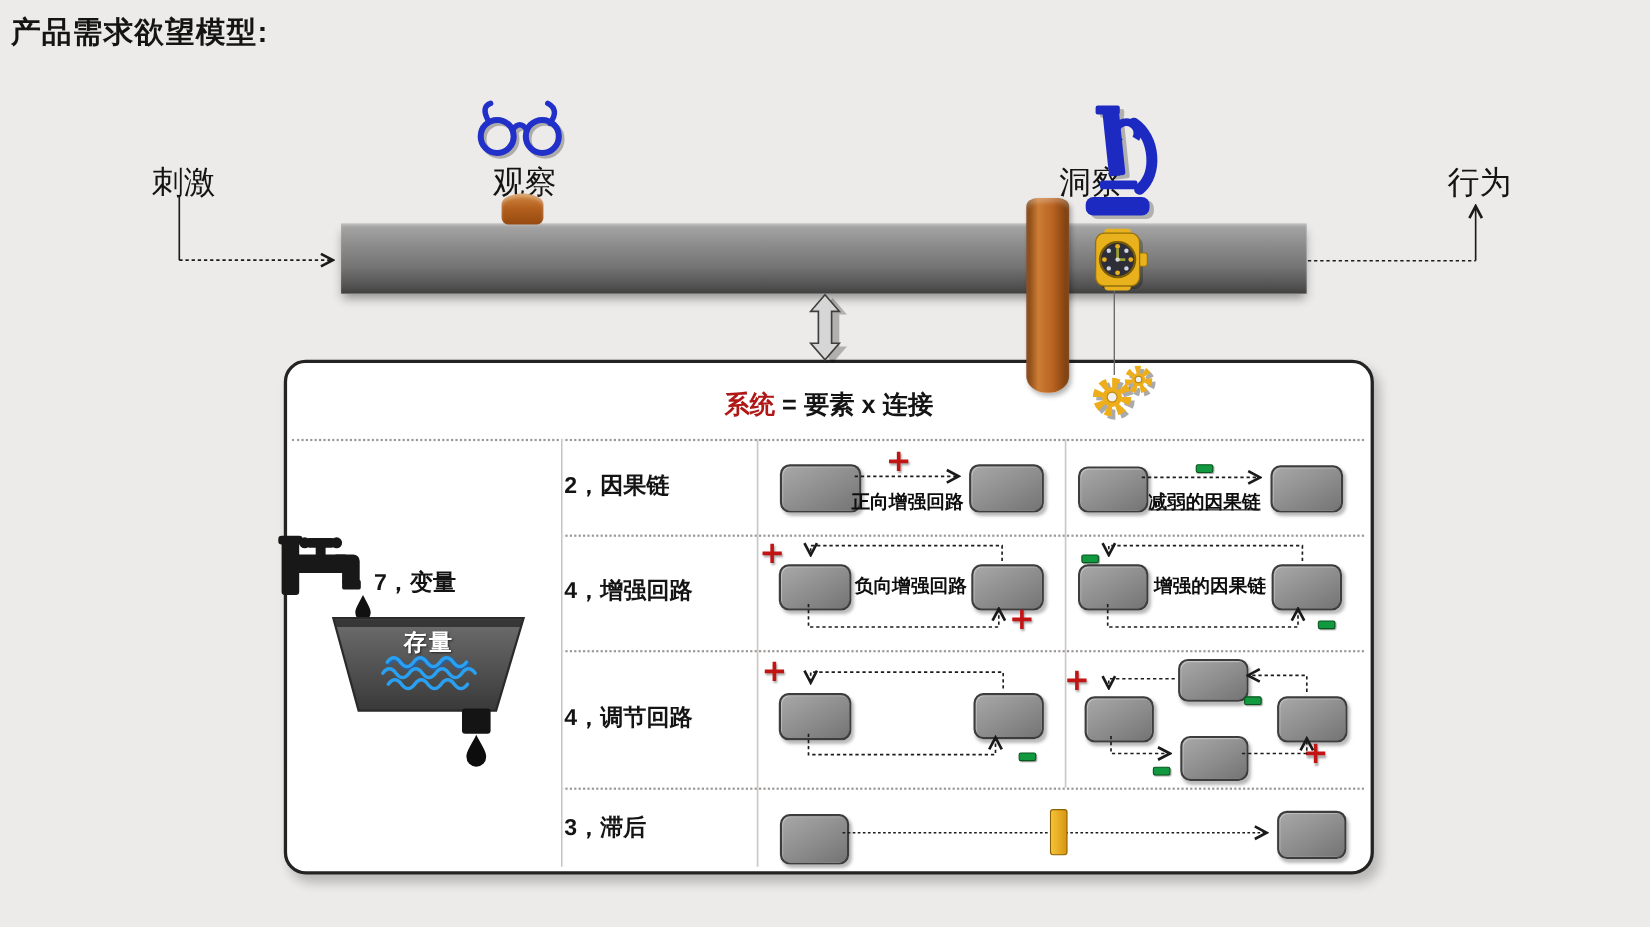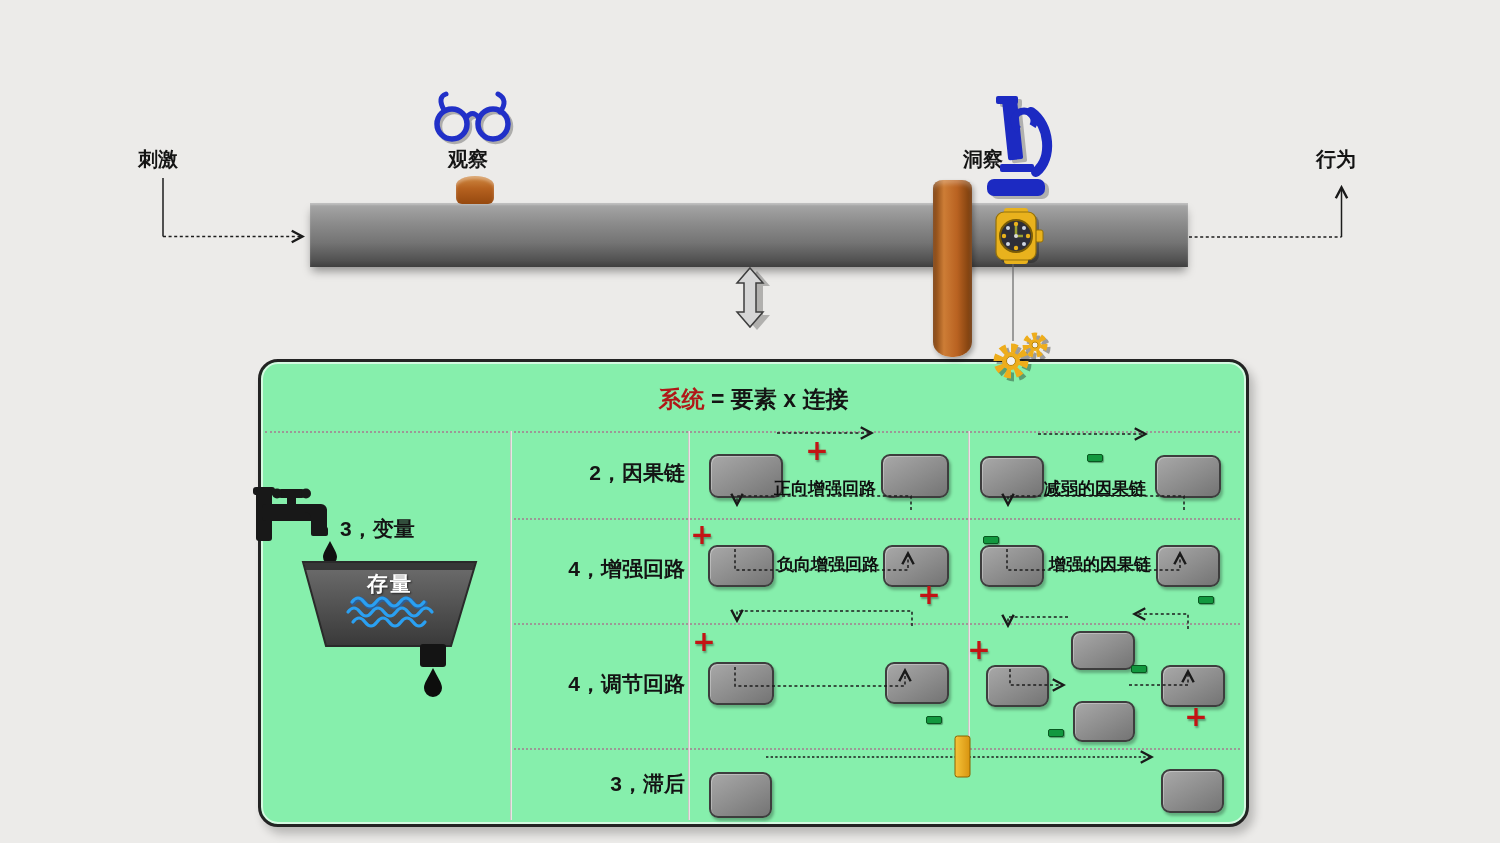--- a/index.html
+++ b/index.html
@@ -1,56 +1,57 @@
 <!DOCTYPE html>
 <html><head>
 <meta charset="utf-8">
 <style>
   html,body{margin:0;padding:0;background:#ecebe9;}
   #canvas{position:relative;width:1500px;height:843px;background:#ecebe9;overflow:hidden;
           font-family:"Liberation Sans","DejaVu Sans",sans-serif;color:#141414;}
   .ttl{position:absolute;left:10px;top:11px;font-size:27px;font-weight:bold;letter-spacing:1px;}
-  .flow-lbl{position:absolute;font-size:20px;font-weight:bold;z-index:3;}
+  .flow-lbl{position:absolute;font-size:29px;font-weight:normal;z-index:3;}
   .pipe{position:absolute;left:310px;top:203px;width:878px;height:64px;z-index:1;
         background:linear-gradient(180deg,#a8a8a8 0%,#8d8d8d 30%,#747474 62%,#515151 90%,#3f3f3f 100%);
         box-shadow:0 6px 9px -2px rgba(0,0,0,.4), inset 0 2px 2px rgba(255,255,255,.28);}
   .peg{position:absolute;left:456px;top:176px;width:38px;height:28px;z-index:5;
        background:linear-gradient(180deg,#d08a43,#b5611f 45%,#96490f);
        border-radius:50% 50% 6px 6px / 34% 34% 6px 6px;box-shadow:inset 0 3px 3px rgba(255,255,255,.3);}
   .pillar{position:absolute;left:933px;top:180px;width:39px;height:177px;z-index:5;
        background:linear-gradient(90deg,#7a3d0d,#cd7d36 28%,#b96221 62%,#8a4712 88%,#6f370c);
        border-radius:10px 10px 18px 18px / 8px 8px 15px 15px;
        box-shadow:inset 0 4px 4px rgba(255,255,255,.25), 2px 3px 5px rgba(0,0,0,.3);}
   .sysbox{position:absolute;left:258px;top:327px;width:985px;height:462px;z-index:1;
-       background:#86efac;border:3px solid #232323;border-radius:20px;
-       box-shadow:5px 7px 10px rgba(0,0,0,.22), inset 0 0 0 2px rgba(255,255,255,.65);margin-top:32px;}
+       background:#ffffff;border:3px solid #232323;border-radius:20px;
+       box-shadow:5px 7px 10px rgba(0,0,0,.22), inset 0 0 0 2px rgba(255,255,255,.65);}
   .sys-header{position:absolute;left:0;top:22px;width:100%;text-align:center;font-size:23px;font-weight:bold;}
   .sys-red{color:#b01818;}
   .hline{position:absolute;height:0;border-top:2px dotted #9c9896;}
   .vline{position:absolute;width:2px;background:linear-gradient(90deg,#b9b6b3,#f6f5f4);}
-  .row-lbl{position:absolute;font-size:21px;font-weight:bold;text-align:right;}
+  .row-lbl{position:absolute;font-size:21px;font-weight:bold;text-align:left;}
   .cap{position:absolute;font-size:17px;font-weight:bold;text-align:center;white-space:nowrap;color:#0e0e0e;}
   .node{position:absolute;border:2px solid #3d3d3d;border-radius:9px;
        background:linear-gradient(150deg,#a8a8a8,#8c8c8c 55%,#747474);
        box-shadow:2px 3px 3px rgba(0,0,0,.28), inset 1px 1px 0 rgba(255,255,255,.3);}
   .plus{position:absolute;width:26px;text-align:center;font-size:28px;line-height:22px;font-weight:900;
        color:#c31414;font-family:"DejaVu Sans",sans-serif;text-shadow:1px 2px 2px rgba(0,0,0,.35);}
   .minus{position:absolute;width:14px;height:6px;background:#12983f;border:1px solid #07571f;
        border-radius:2px;box-shadow:1px 1px 1px rgba(0,0,0,.35);}
   .stock-lbl{position:absolute;left:354px;top:570px;width:72px;text-align:center;z-index:3;
        color:#ffffff;font-size:21px;font-weight:bold;letter-spacing:2px;text-shadow:1px 1px 2px rgba(0,0,0,.6);}
   .var-lbl{position:absolute;left:340px;top:515px;font-size:21px;font-weight:bold;z-index:3;}
   svg.lower{position:absolute;left:0;top:0;z-index:2;pointer-events:none;}
   svg.upper{position:absolute;left:0;top:0;z-index:6;pointer-events:none;}
 </style>
 </head>
 <body>
 
 <div id="canvas">
 
+  <div class="ttl">产品需求欲望模型:</div>
 
   <div class="flow-lbl" style="left:138px;top:146px;">刺激</div>
   <div class="flow-lbl" style="left:448px;top:146px;">观察</div>
   <div class="flow-lbl" style="left:963px;top:146px;">洞察</div>
   <div class="flow-lbl" style="left:1316px;top:146px;">行为</div>
 
   <div class="pipe"></div>
   <div class="peg"></div>
   <div class="pillar"></div>
 
@@ -103,21 +104,21 @@
     <div class="node" style="left:900px;top:303px;width:60px;height:38px;"></div>
     <div class="plus" style="left:705px;top:277px;">+</div>
     <div class="minus" style="left:870px;top:303px;"></div>
     <div class="minus" style="left:787px;top:367px;"></div>
     <div class="plus" style="left:922px;top:344px;">+</div>
 
     <div class="node" style="left:448px;top:410px;width:59px;height:42px;"></div>
     <div class="node" style="left:900px;top:407px;width:59px;height:40px;"></div>
   </div>
 
-  <div class="var-lbl">3，变量</div>
+  <div class="var-lbl">7，变量</div>
   <div class="stock-lbl">存量</div>
 
   <svg class="lower" width="1500" height="843" viewBox="0 0 1500 843">
     <defs>
       <linearGradient id="tg" x1="0" y1="0" x2="0" y2="1">
         <stop offset="0" stop-color="#6e6e6e"></stop>
           <stop offset="1" stop-color="#393939"></stop>
       </linearGradient>
     </defs>
     <g fill="#181818">

